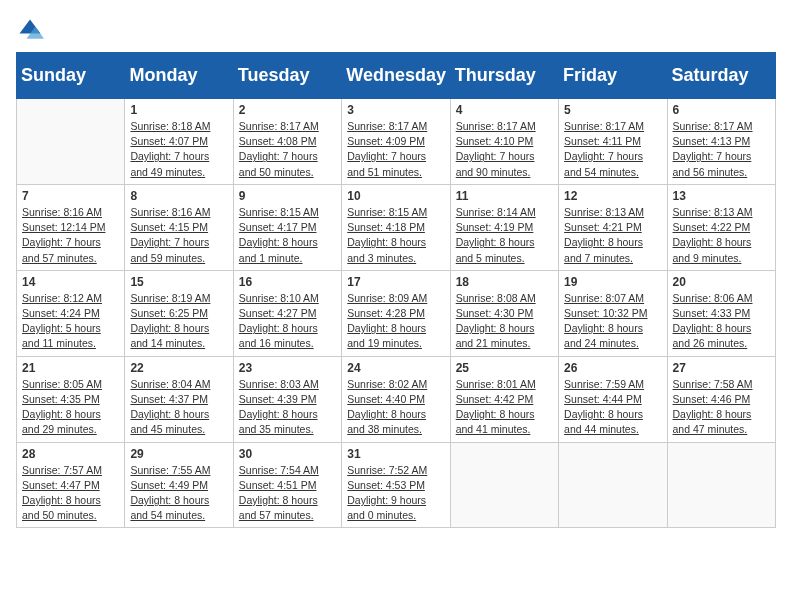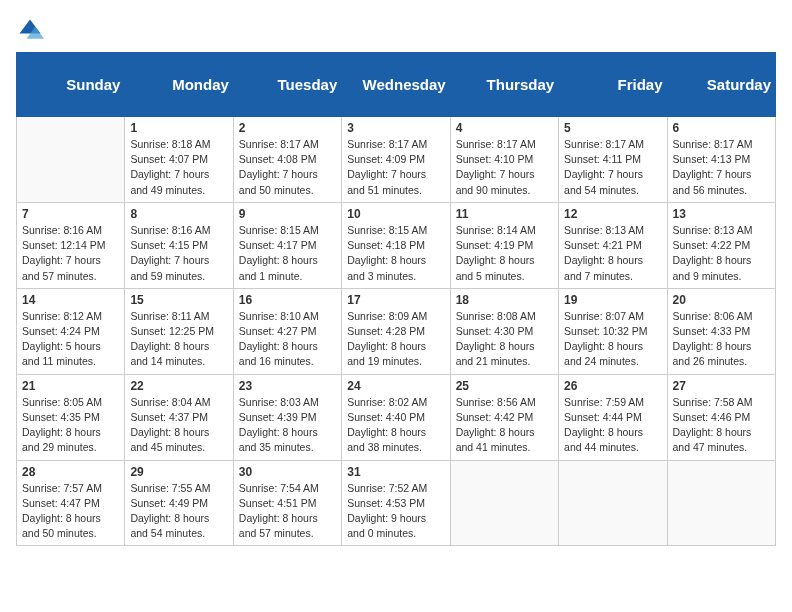--- a/index.html
+++ b/index.html
@@ -48,24 +48,24 @@
       color: #444;
     }
     table {
       width: 100%;
       border-collapse: collapse;
       table-layout: fixed;
     }
     th {
       background-color: #1a5fa8;
       color: #fff;
-      font-size: 15px;
-      font-weight: bold;
-      padding: 23px 4px;
-      text-align: right;
+      font-size: 18px;
+      font-weight: bold;
+      padding: 12px 4px;
+      text-align: left;
       border: 1px solid #1a5fa8;
     }
     td {
       border: 1px solid #ccc;
       vertical-align: top;
       padding: 4px 5px;
       min-height: 80px;
       font-size: 10.5px;
       color: #333;
       background: #fff;
@@ -75,20 +75,21 @@
     }
     .day-number {
       font-weight: bold;
       font-size: 12px;
       margin-bottom: 2px;
       display: block;
     }
     .cell-info {
       line-height: 1.45;
       font-size: 10.5px;
+      text-decoration: underline;
     }
   </style>
 </head>
 <body>
 
 <div class="header-area">
   <div class="logo">
     <svg class="logo-icon" viewBox="0 0 32 32" xmlns="http://www.w3.org/2000/svg">
       <polygon points="16,4 28,20 4,20" fill="#1a5fa8"></polygon>
       <polygon points="22,12 32,26 12,26" fill="#4a9fd4" opacity="0.7"></polygon>
@@ -173,21 +174,21 @@
           <div class="cell-info"><span>Sunrise: 8:13 AM</span><br><span>Sunset: 4:22 PM</span><br><span>Daylight: 8 hours and 9 minutes.</span></div>
         </td>
       </tr>
       <tr>
         <td>
           <span class="day-number">14</span>
           <div class="cell-info"><span>Sunrise: 8:12 AM</span><br><span>Sunset: 4:24 PM</span><br><span>Daylight: 5 hours and 11 minutes.</span></div>
         </td>
         <td>
           <span class="day-number">15</span>
-          <div class="cell-info"><span>Sunrise: 8:11 AM</span><br><span>Sunset: 12:25 PM</span><br><span>Daylight: 8 hours and 14 minutes.</span></div>
+          <div class="cell-info"><span>Sunrise: 8:19 AM</span><br><span>Sunset: 6:25 PM</span><br><span>Daylight: 8 hours and 14 minutes.</span></div>
         </td>
         <td>
           <span class="day-number">16</span>
           <div class="cell-info"><span>Sunrise: 8:10 AM</span><br><span>Sunset: 4:27 PM</span><br><span>Daylight: 8 hours and 16 minutes.</span></div>
         </td>
         <td>
           <span class="day-number">17</span>
           <div class="cell-info"><span>Sunrise: 8:09 AM</span><br><span>Sunset: 4:28 PM</span><br><span>Daylight: 8 hours and 19 minutes.</span></div>
         </td>
         <td>
@@ -215,21 +216,21 @@
         <td>
           <span class="day-number">23</span>
           <div class="cell-info"><span>Sunrise: 8:03 AM</span><br><span>Sunset: 4:39 PM</span><br><span>Daylight: 8 hours and 35 minutes.</span></div>
         </td>
         <td>
           <span class="day-number">24</span>
           <div class="cell-info"><span>Sunrise: 8:02 AM</span><br><span>Sunset: 4:40 PM</span><br><span>Daylight: 8 hours and 38 minutes.</span></div>
         </td>
         <td>
           <span class="day-number">25</span>
-          <div class="cell-info"><span>Sunrise: 8:56 AM</span><br><span>Sunset: 4:42 PM</span><br><span>Daylight: 8 hours and 41 minutes.</span></div>
+          <div class="cell-info"><span>Sunrise: 8:01 AM</span><br><span>Sunset: 4:42 PM</span><br><span>Daylight: 8 hours and 41 minutes.</span></div>
         </td>
         <td>
           <span class="day-number">26</span>
           <div class="cell-info"><span>Sunrise: 7:59 AM</span><br><span>Sunset: 4:44 PM</span><br><span>Daylight: 8 hours and 44 minutes.</span></div>
         </td>
         <td>
           <span class="day-number">27</span>
           <div class="cell-info"><span>Sunrise: 7:58 AM</span><br><span>Sunset: 4:46 PM</span><br><span>Daylight: 8 hours and 47 minutes.</span></div>
         </td>
       </tr>

